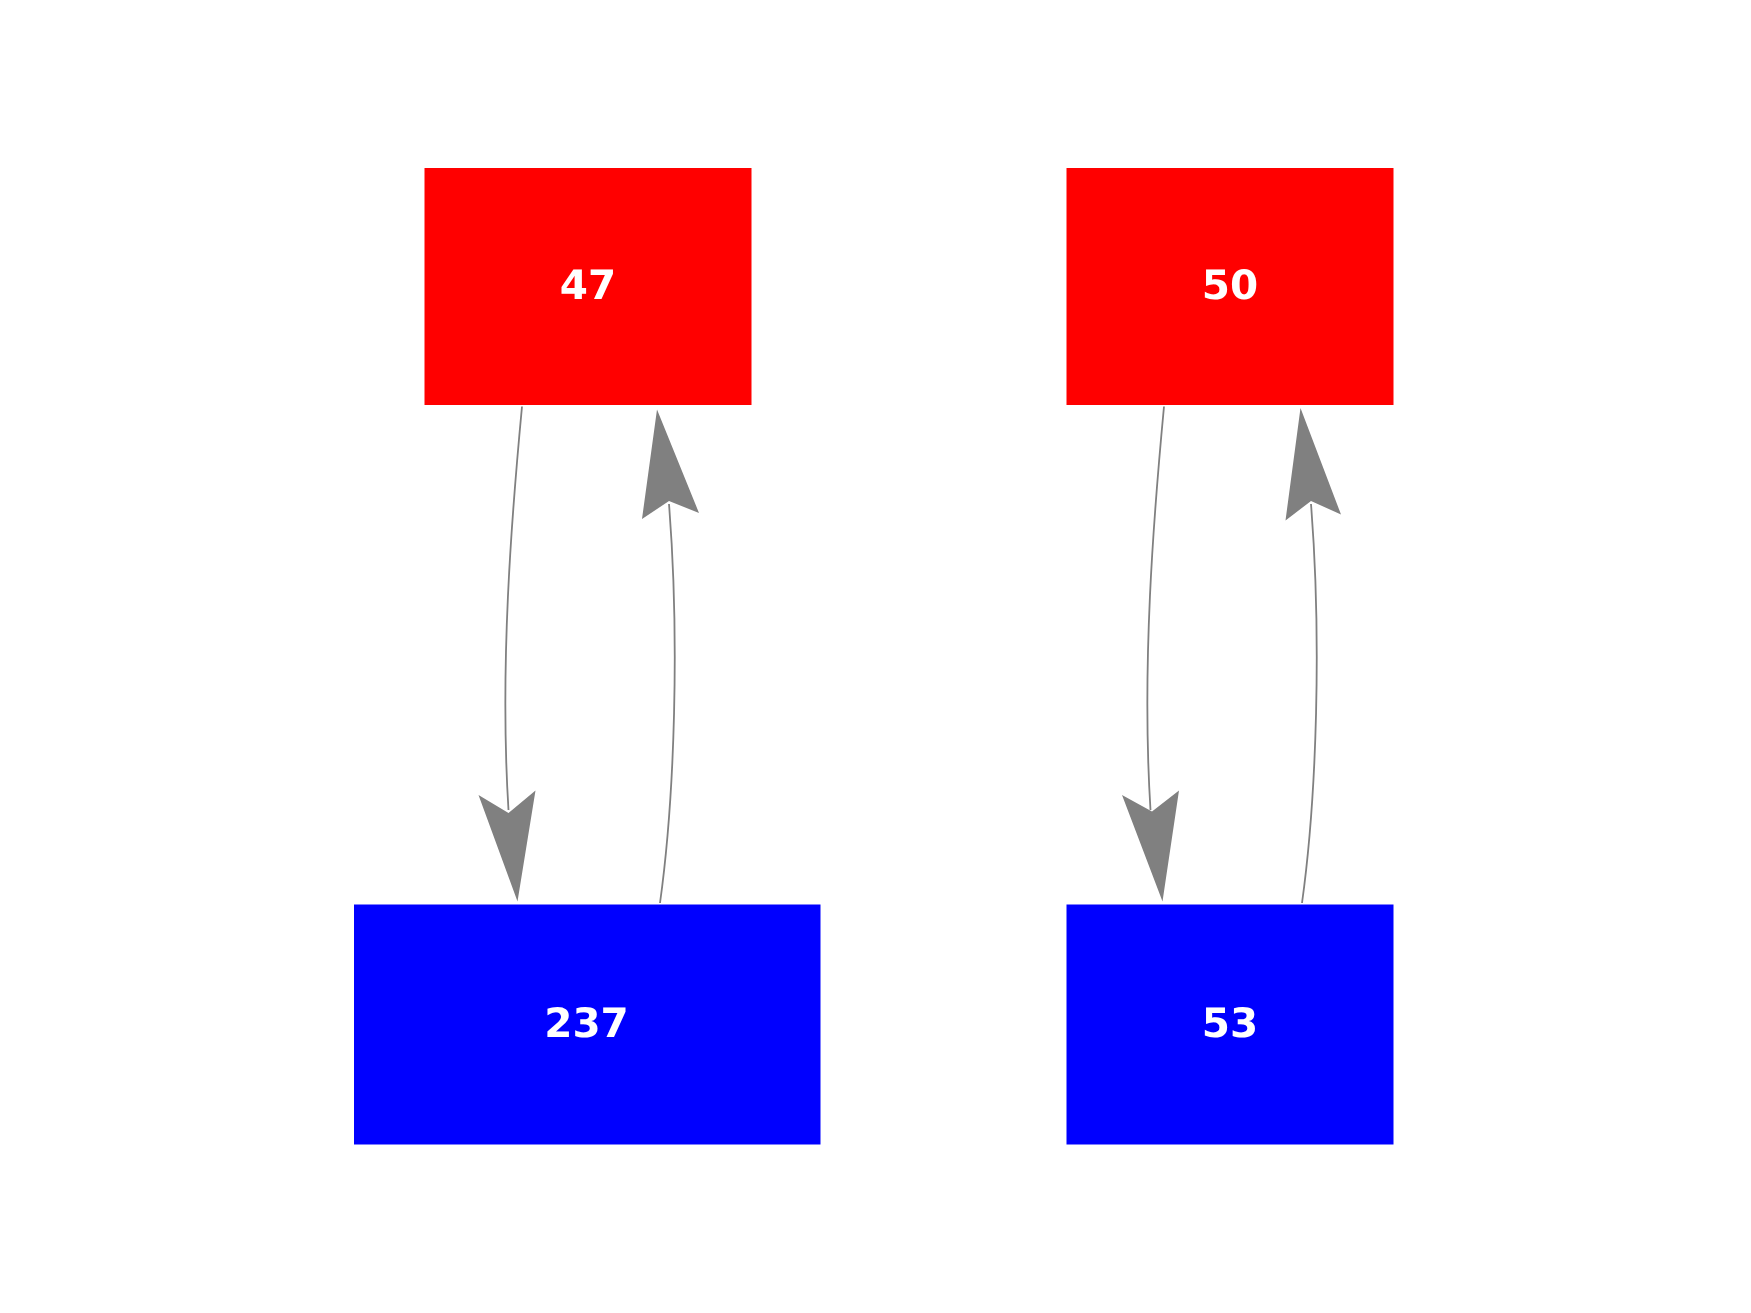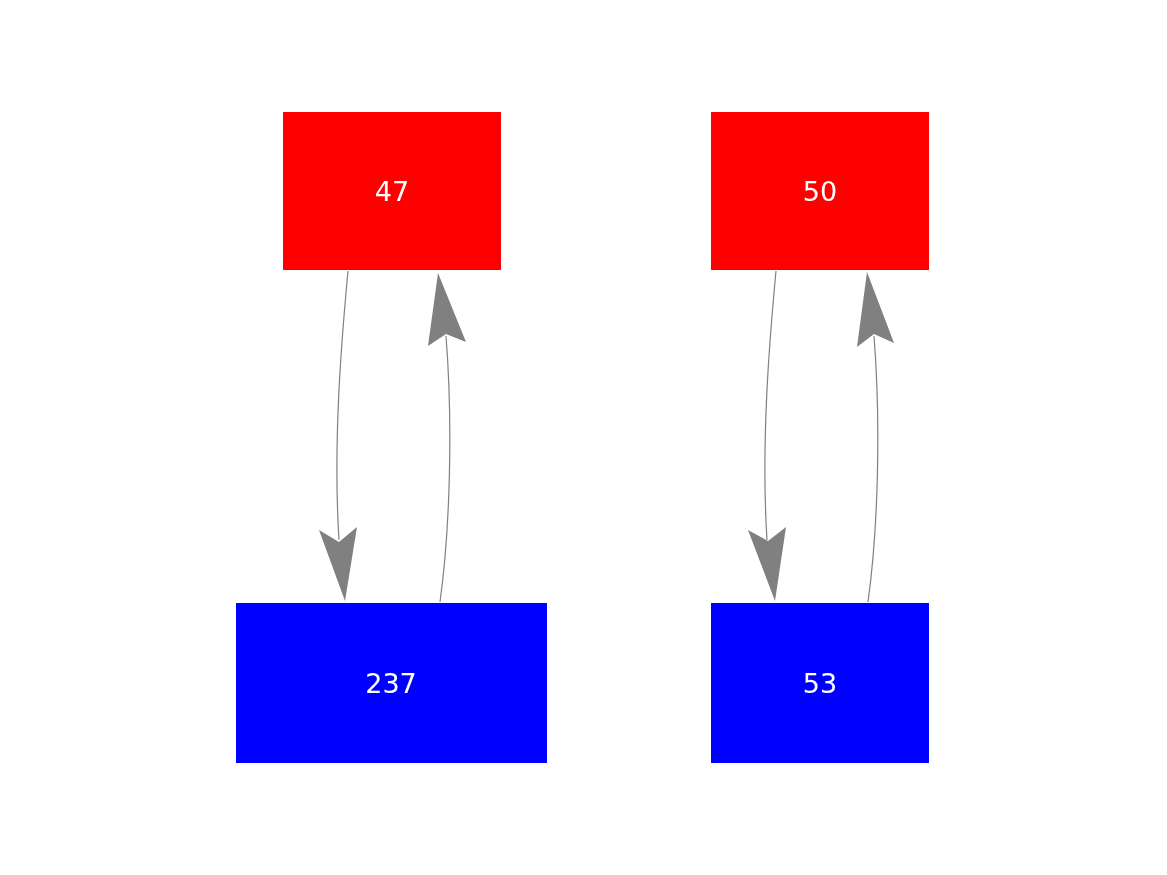--- a/index.html
+++ b/index.html
@@ -8,20 +8,21 @@
     width: 1167px;
     height: 875px;
     background: #ffffff;
     overflow: hidden;
     font-family: "DejaVu Sans", sans-serif;
   }
   .diagram-wrap {
     position: relative;
     width: 1167px;
     height: 875px;
+    font-weight: bold;
   }
   .edge-line {
     fill: none;
     stroke: #808080;
     stroke-width: 1.2;
   }
   .edge-head {
     fill: #808080;
     stroke: none;
   }

